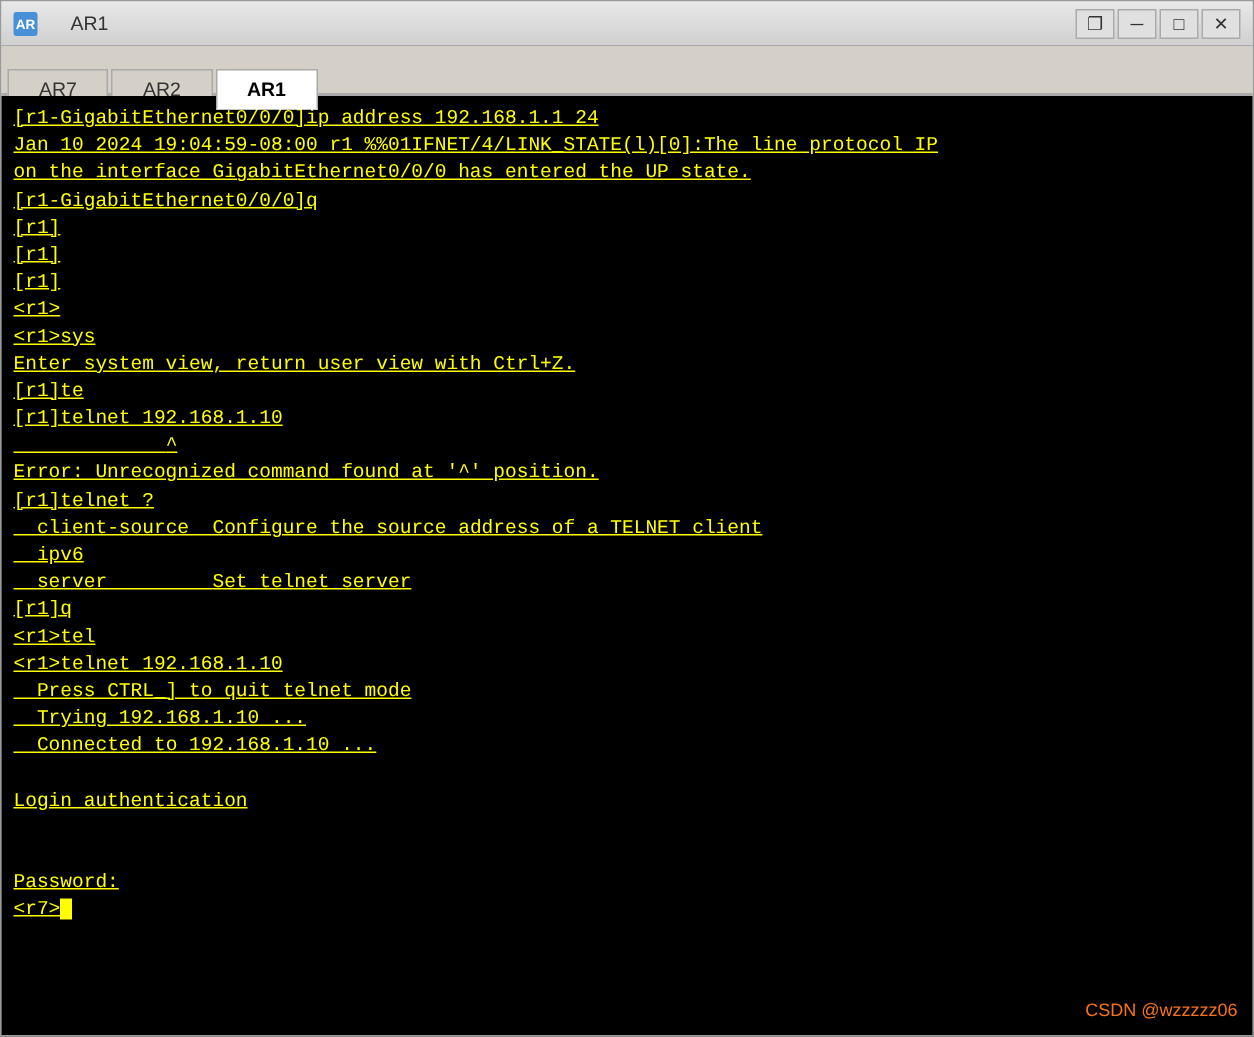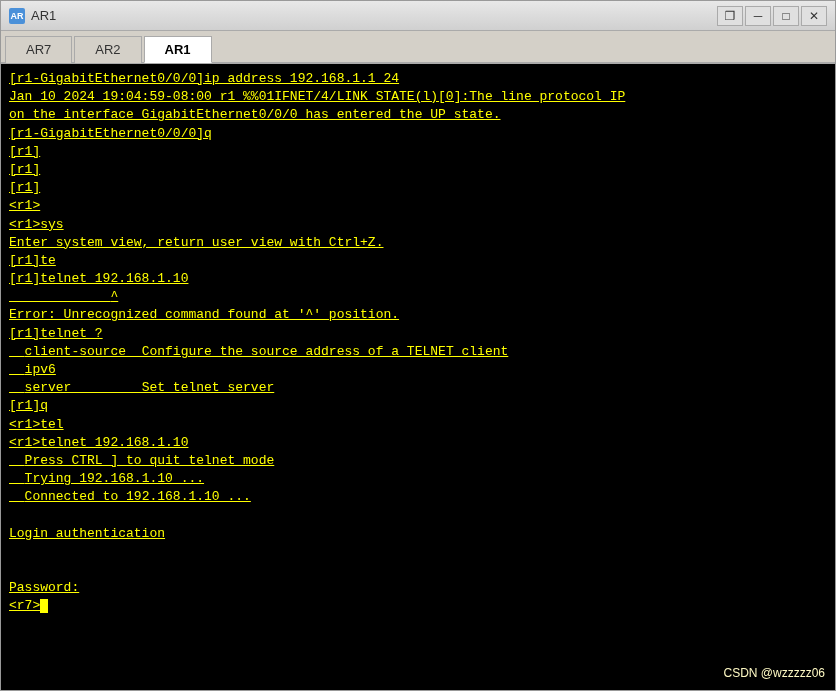--- a/index.html
+++ b/index.html
@@ -27,21 +27,21 @@
       align-items: center;
       justify-content: space-between;
       padding: 0 8px;
       border-bottom: 1px solid #aaa;
       flex-shrink: 0;
     }
 
     .title-bar-left {
       display: flex;
       align-items: center;
-      gap: 6px;
+      gap: 22px;
     }
 
     .title-icon {
       width: 16px;
       height: 16px;
       background: #4a90d9;
       border-radius: 2px;
       display: flex;
       align-items: center;
       justify-content: center;
@@ -89,21 +89,21 @@
       background: #d4d0c8;
       border: 1px solid #aaa;
       border-bottom: none;
       cursor: pointer;
       font-size: 13px;
       color: #333;
       font-family: Arial, sans-serif;
       min-width: 60px;
       text-align: center;
       position: relative;
-      top: 1px;
+      top: 11px;
     }
 
     .tab.active {
       background: #ffffff;
       border-bottom: 1px solid #ffffff;
       font-weight: bold;
       color: #000;
       z-index: 1;
     }
 
@@ -127,21 +127,21 @@
 
     .line {
       display: block;
       min-height: 1.4em;
     }
 
     .watermark {
       position: absolute;
       bottom: 8px;
       right: 10px;
-      color: #fef9c3;
+      color: #f97316;
       font-size: 12px;
       font-family: Arial, sans-serif;
     }
 
     .cursor {
       display: inline-block;
       width: 8px;
       height: 1.1em;
       background: #ffff00;
       vertical-align: text-bottom;

